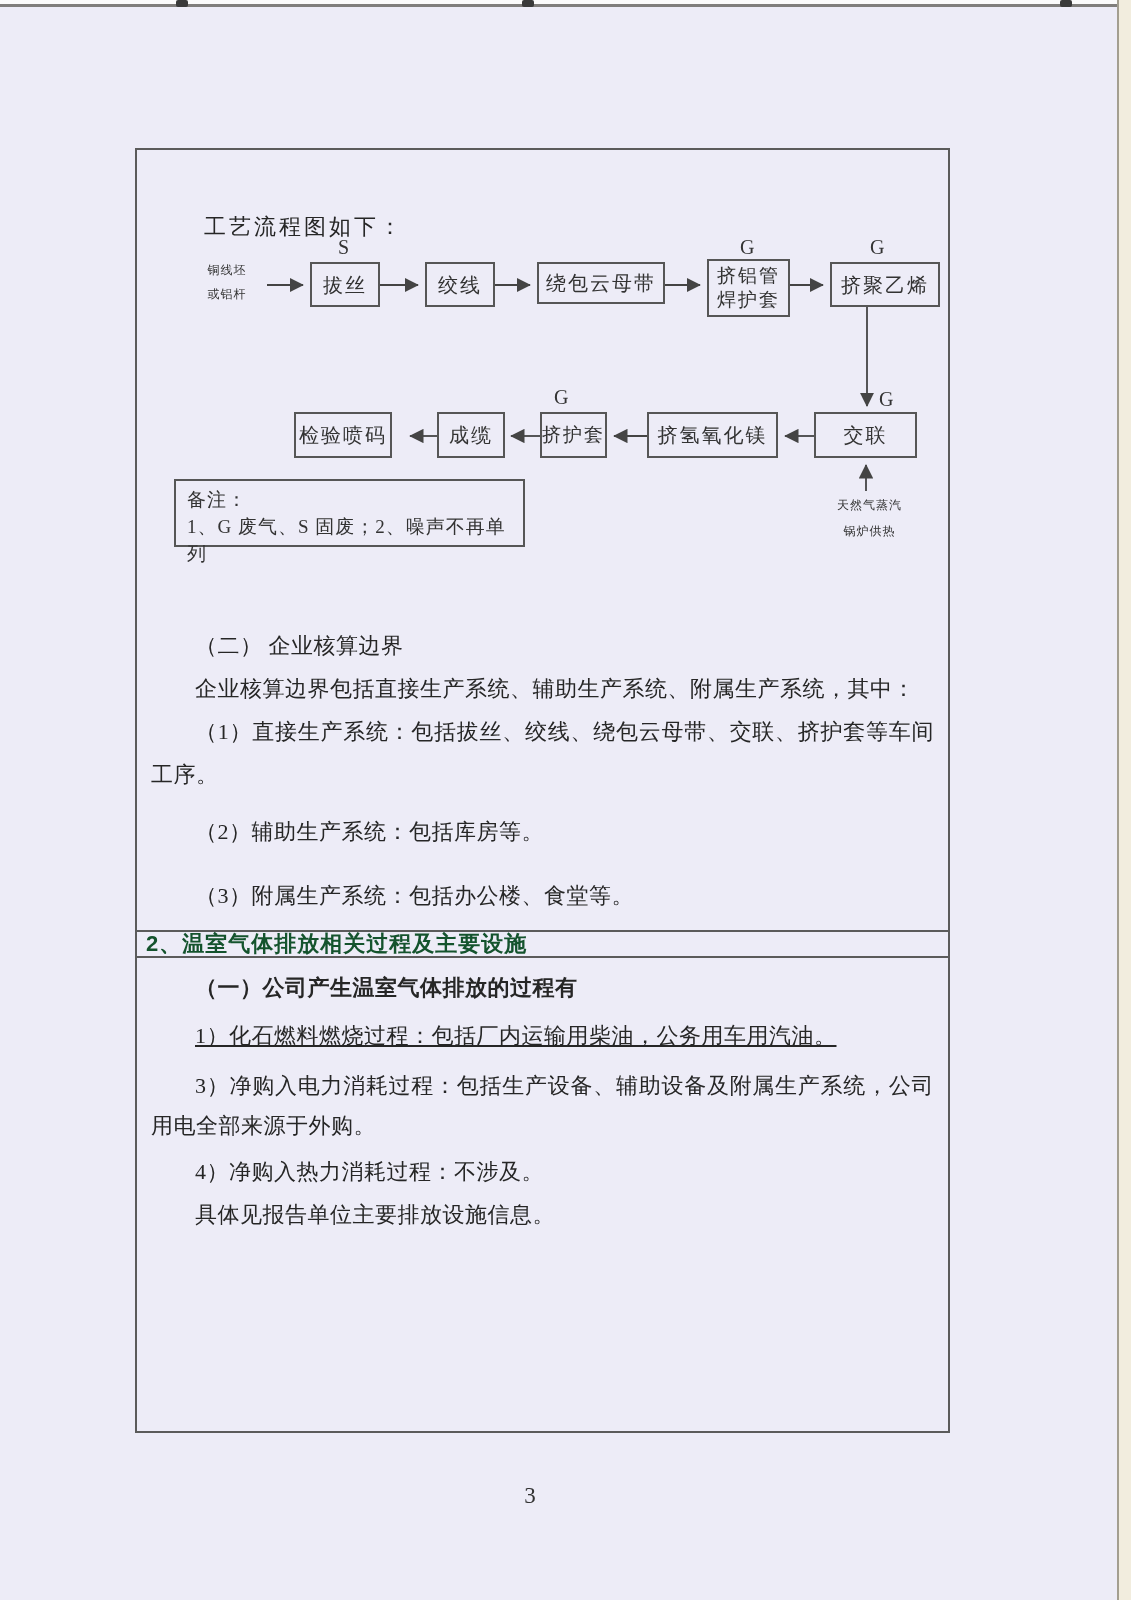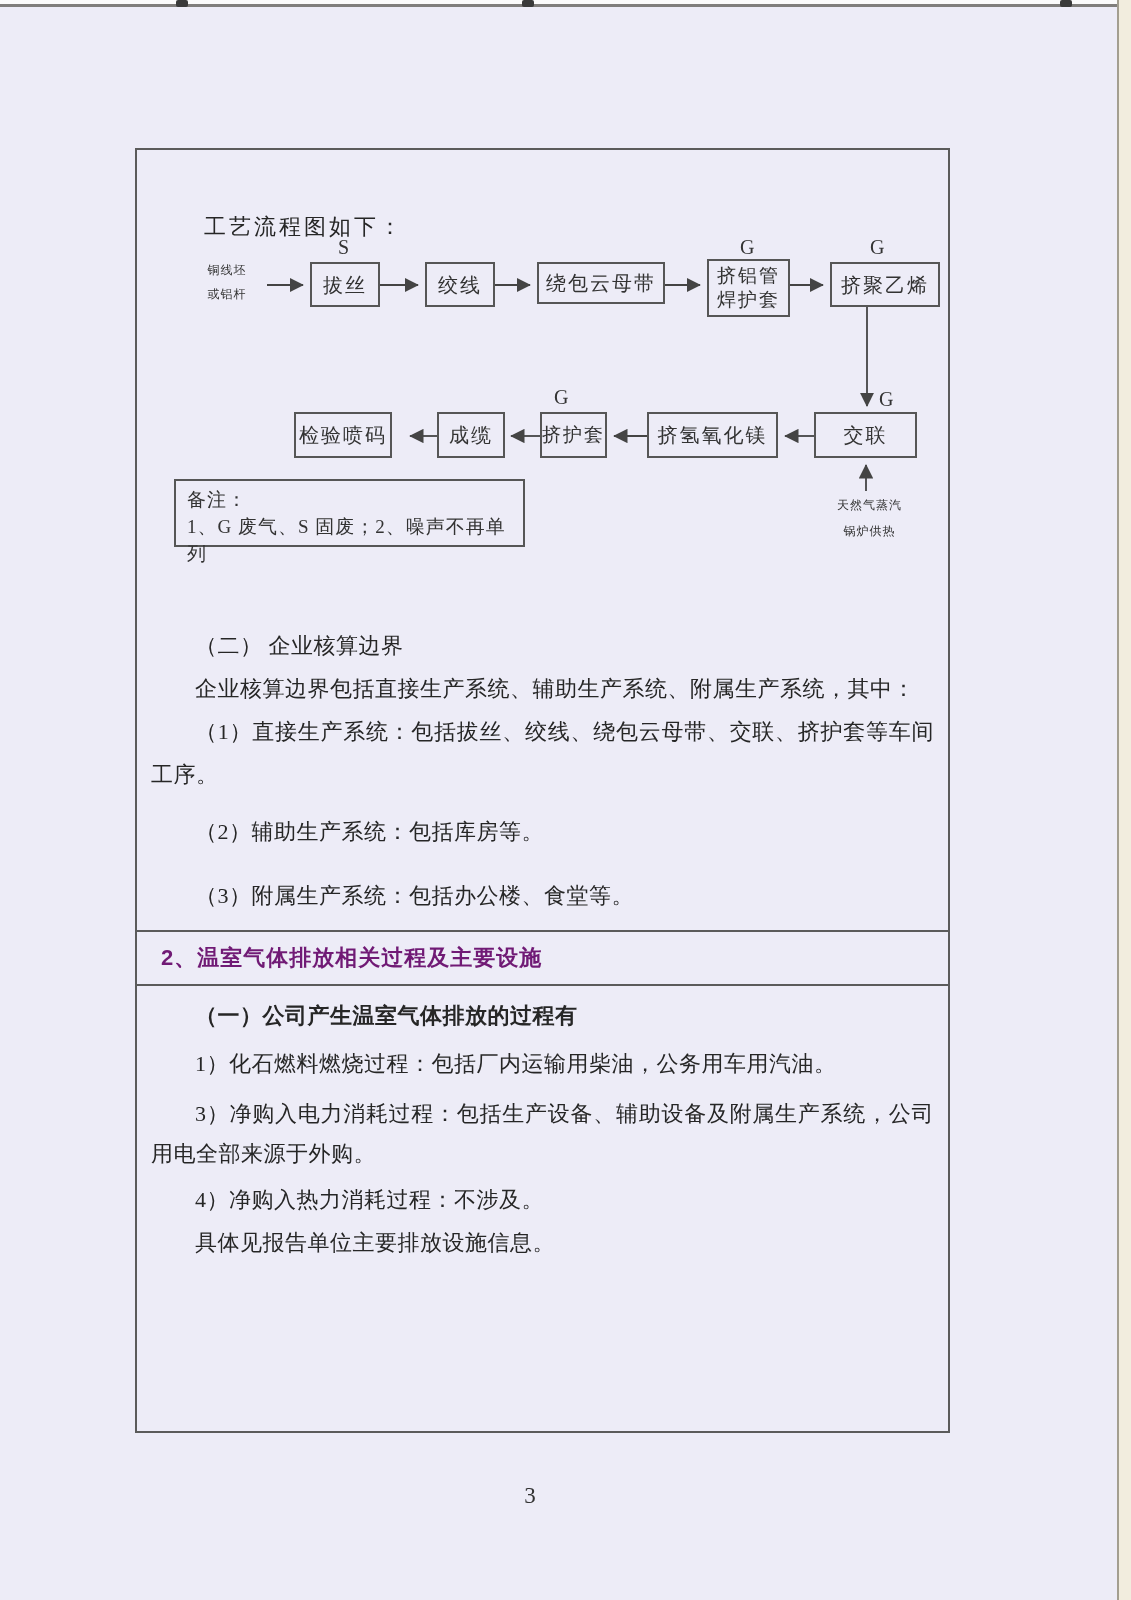--- a/index.html
+++ b/index.html
@@ -16,26 +16,26 @@
   .scan-right-strip{position:absolute;top:0;left:1119px;width:12px;height:1600px;background:#f2edde;}
   .scan-top-white{position:absolute;left:0;top:0;width:1131px;height:4px;background:#fbfbfb;}
 
   
   .doc-table{
     position:absolute;left:135px;top:148px;width:815px;height:1285px;
     border:2px solid #5b5b5b;box-sizing:border-box;
   }
   .row-a{position:relative;width:100%;height:780px;box-sizing:border-box;}
   .row-b{
-    position:relative;width:100%;height:56px;box-sizing:border-box;
+    position:relative;width:100%;height:28px;box-sizing:border-box;
     border-top:2px solid #5b5b5b;border-bottom:2px solid #5b5b5b;
     display:flex;align-items:center;
     font-family:"Liberation Sans","DejaVu Sans",sans-serif;
-    font-weight:bold;font-size:22px;color:#701a75;
-    padding-left:24px;letter-spacing:1px;
+    font-weight:bold;font-size:22px;color:#14532d;
+    padding-left:9px;letter-spacing:1px;
   }
   .row-c{position:relative;width:100%;height:457px;box-sizing:border-box;padding:0 14px;}
 
   
   .flow{position:absolute;left:0;top:0;width:811px;height:462px;}
   .flow-title{position:absolute;left:67px;top:62px;font-size:22px;letter-spacing:3px;}
   .fbox{
     position:absolute;border:2px solid #565656;box-sizing:border-box;
     display:flex;flex-direction:column;align-items:center;justify-content:center;
     font-size:20px;letter-spacing:2px;color:#333;line-height:24px;
@@ -53,21 +53,21 @@
   .boundary-text{
     position:absolute;left:0;top:474px;width:100%;box-sizing:border-box;
     padding:0 14px;font-size:22px;line-height:43px;color:#262626;
   }
   .boundary-text p{margin:0;text-indent:44px;text-align:justify;letter-spacing:0.5px;}
   .boundary-text .sp1{margin-top:14px;}
   .boundary-text .sp2{margin-top:21px;}
 
   .row-c p{margin:0;font-size:22px;line-height:40px;text-indent:44px;text-align:justify;letter-spacing:0.5px;color:#262626;}
   .row-c .m10{margin-top:10px;}
-  .row-c .m8{margin-top:8px;}
+  .row-c .m8{margin-top:8px;text-decoration:underline;}
   .row-c .m12{margin-top:12px;}
   .row-c .m6{margin-top:6px;}
   .row-c .m4{margin-top:4px;}
   .row-c .m3{margin-top:3px;}
   .subhead{font-weight:bold;color:#1f1f1f;}
 
   .page-number{position:absolute;left:0;top:1483px;width:1060px;text-align:center;font-size:23px;color:#333;}
 </style>
 </head>
 <body>

